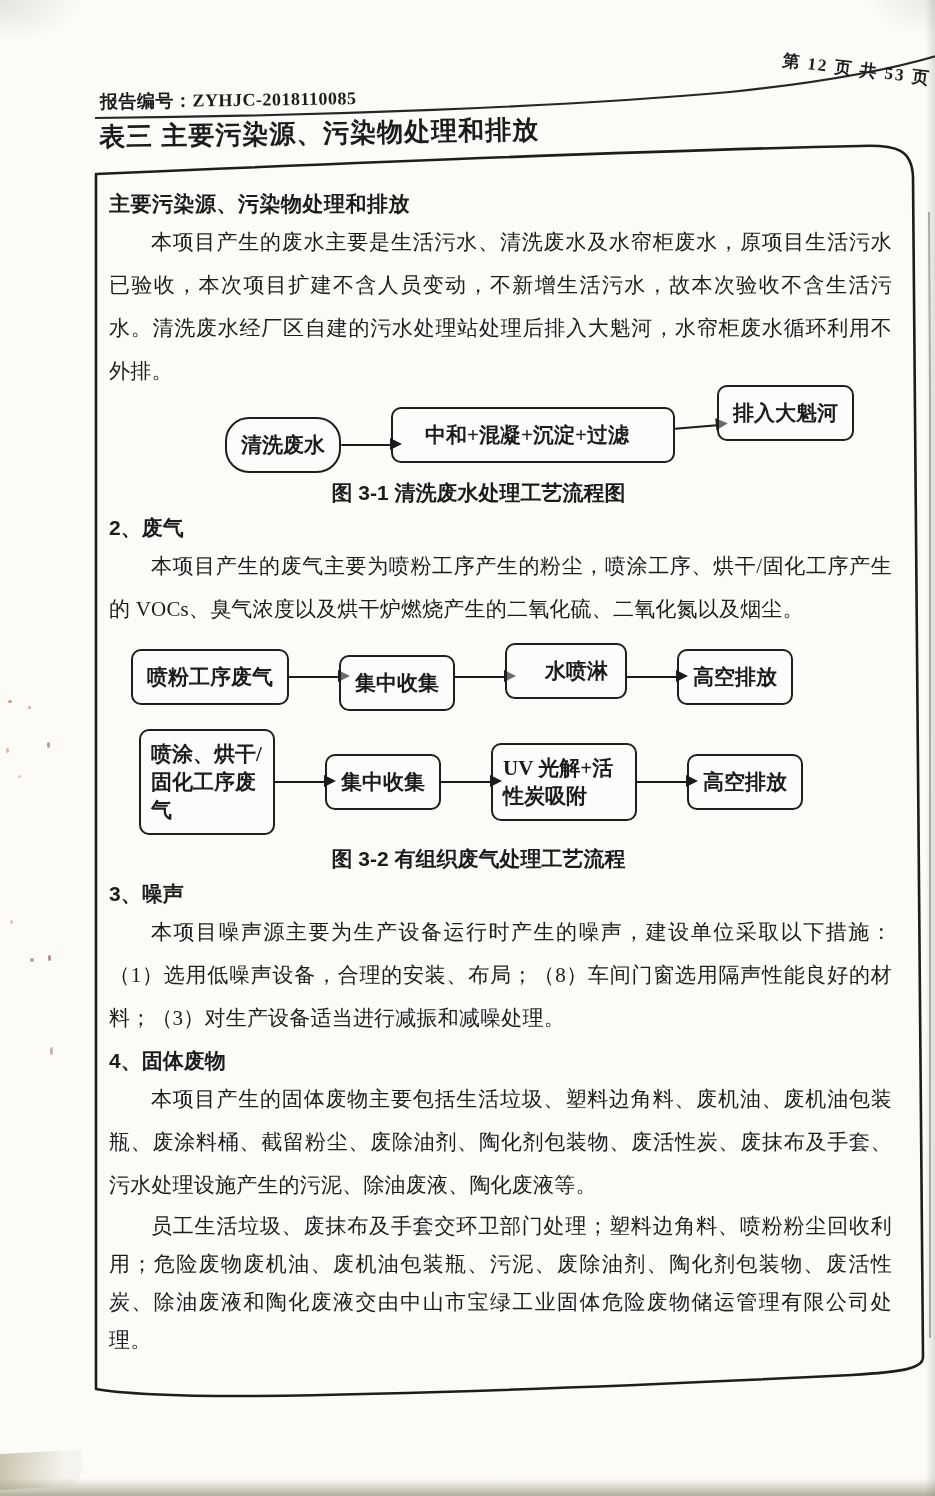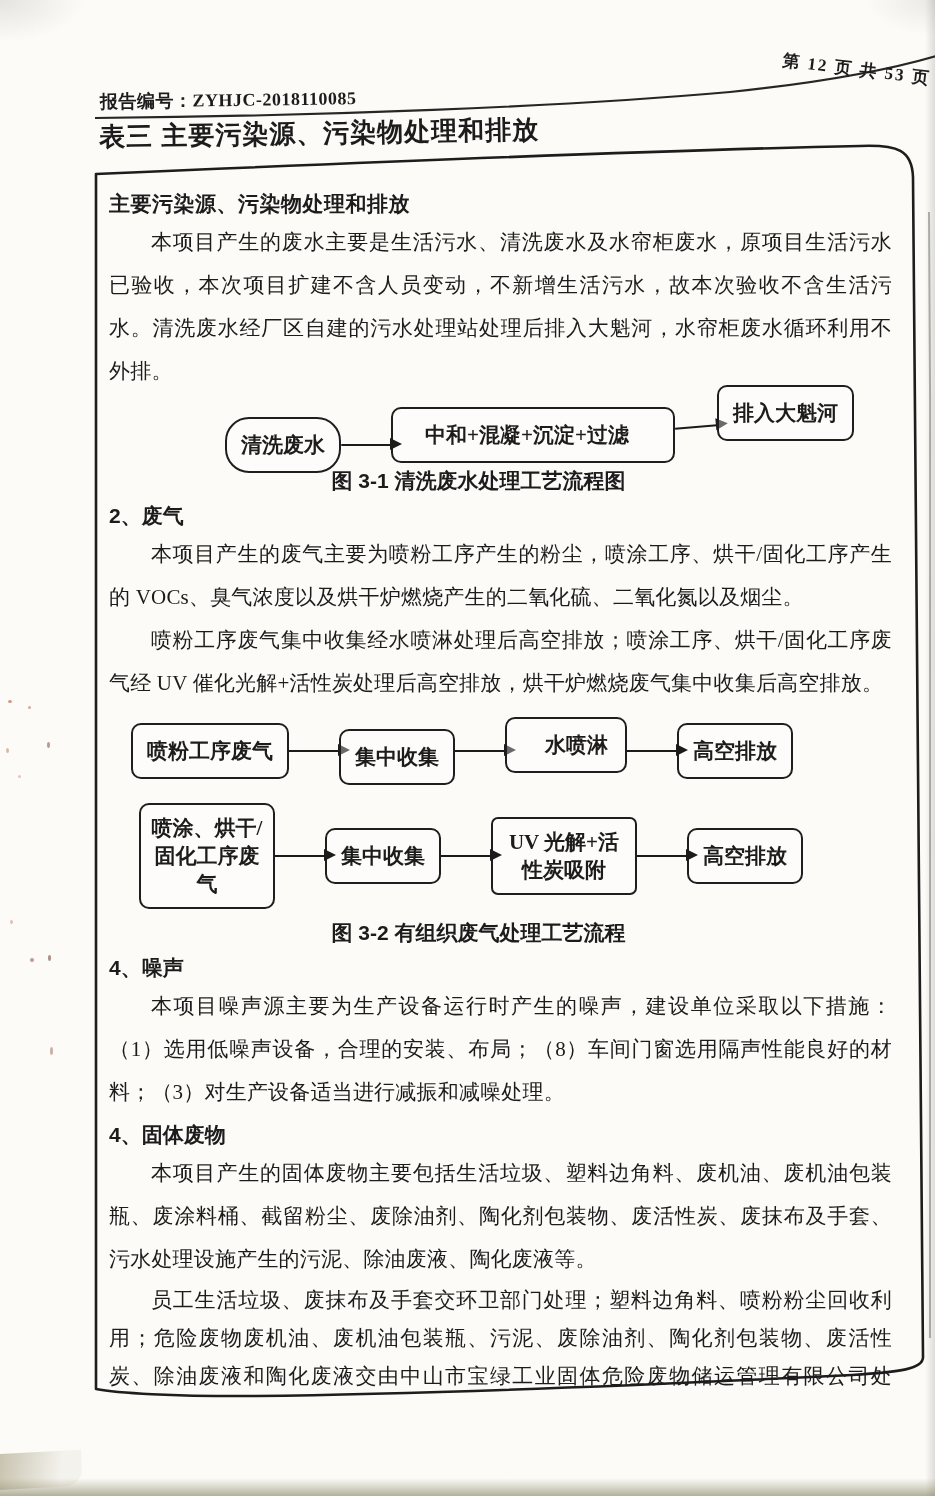--- a/index.html
+++ b/index.html
@@ -62,43 +62,43 @@
 
   
   .flow-row { display:flex; align-items:center; }
   .flow-row.f1 { margin:14px 0 0 116px; }
   .flow-row.f2a { margin:18px 0 0 22px; }
   .flow-row.f2b { margin:24px 0 0 30px; }
   .flow-box {
     flex:none;
     border:2.5px solid #1e1e1e; border-radius:10px;
     font-size:21px; font-weight:700; line-height:28px;
-    text-align:center; padding:12px 14px;
+    text-align:left; padding:12px 14px;
     background:rgba(255,255,255,.35);
   }
   .arrow { flex:none; position:relative; width:50px; height:0; border-top:2.5px solid #1b1b1b; }
   .arrow::after {
     content:""; position:absolute; right:-11px; top:-8px;
     border-left:12px solid #1b1b1b;
     border-top:6.5px solid transparent; border-bottom:6.5px solid transparent;
   }
   .dY10 { transform:translateY(10px);border-radius:24px; }
   .dY6  { transform:translateY(6px); }
   .uY6  { transform:translateY(-6px); }
   .uY22 { transform:translateY(-22px); }
   .a-slant { transform:translateY(-8px) rotate(-5deg); width:42px; }
   .caption {
     font-size:21px; font-weight:700; width:fit-content;
-    margin:4px auto 0; transform:translateX(-22px);
+    margin:16px auto 0; transform:translateX(-22px);
     font-family:"Liberation Sans","DejaVu Sans",sans-serif;
   }
   .caption.c2 { margin-top:10px; }
   .wide-pad { padding-left:32px; padding-right:44px; }
   .w156 { width:136px; padding:9px 10px; }
-  .w140 { width:146px; padding:9px 10px;border-radius:7px; }
+  .w140 { width:146px; padding:9px 10px; }
   .water-pad { padding-left:38px; padding-right:17px; }
 
   
   .bottom-strip {
     position:absolute; left:0; bottom:0; width:935px; height:18px; z-index:3;
     background:linear-gradient(to bottom, rgba(146,142,104,0) 0%, rgba(146,142,104,.28) 45%, rgba(128,125,92,.6) 100%);
   }
   .corner-wedge {
     position:absolute; left:-6px; bottom:8px; width:88px; height:36px; z-index:3;
     background:linear-gradient(100deg, rgba(150,140,105,.55), rgba(150,140,105,.08) 75%);
@@ -136,21 +136,20 @@
       <div class="flow-box dY10">清洗废水</div>
       <div class="arrow dY10"></div>
       <div class="flow-box wide-pad">中和+混凝+沉淀+过滤</div>
       <div class="arrow a-slant"></div>
       <div class="flow-box uY22">排入大魁河</div>
     </div>
     <div class="caption">图 3-1 清洗废水处理工艺流程图</div>
 
     <div class="sec-h">2、废气</div>
     <div class="para">本项目产生的废气主要为喷粉工序产生的粉尘，喷涂工序、烘干/固化工序产生的 VOCs、臭气浓度以及烘干炉燃烧产生的二氧化硫、二氧化氮以及烟尘。</div>
-    <div class="para">喷粉工序废气集中收集经水喷淋处理后高空排放；喷涂工序、烘干/固化工序废气经 UV 催化光解+活性炭处理后高空排放，烘干炉燃烧废气集中收集后高空排放。</div>
 
     <div class="flow-row f2a">
       <div class="flow-box">喷粉工序废气</div>
       <div class="arrow"></div>
       <div class="flow-box dY6">集中收集</div>
       <div class="arrow"></div>
       <div class="flow-box uY6 water-pad">水喷淋</div>
       <div class="arrow"></div>
       <div class="flow-box">高空排放</div>
     </div>
@@ -159,21 +158,21 @@
       <div class="flow-box w156">喷涂、烘干/固化工序废气</div>
       <div class="arrow"></div>
       <div class="flow-box">集中收集</div>
       <div class="arrow"></div>
       <div class="flow-box w140">UV 光解+活性炭吸附</div>
       <div class="arrow"></div>
       <div class="flow-box">高空排放</div>
     </div>
     <div class="caption c2">图 3-2 有组织废气处理工艺流程</div>
 
-    <div class="sec-h">4、噪声</div>
+    <div class="sec-h">3、噪声</div>
     <div class="para">本项目噪声源主要为生产设备运行时产生的噪声，建设单位采取以下措施：（1）选用低噪声设备，合理的安装、布局；（8）车间门窗选用隔声性能良好的材料；（3）对生产设备适当进行减振和减噪处理。</div>
 
     <div class="sec-h">4、固体废物</div>
     <div class="para">本项目产生的固体废物主要包括生活垃圾、塑料边角料、废机油、废机油包装瓶、废涂料桶、截留粉尘、废除油剂、陶化剂包装物、废活性炭、废抹布及手套、污水处理设施产生的污泥、除油废液、陶化废液等。</div>
     <div class="para tight">员工生活垃圾、废抹布及手套交环卫部门处理；塑料边角料、喷粉粉尘回收利用；危险废物废机油、废机油包装瓶、污泥、废除油剂、陶化剂包装物、废活性炭、除油废液和陶化废液交由中山市宝绿工业固体危险废物储运管理有限公司处理。</div>
 
   </div>
 
   <div class="bottom-strip"></div>
   <div class="corner-wedge"></div>

